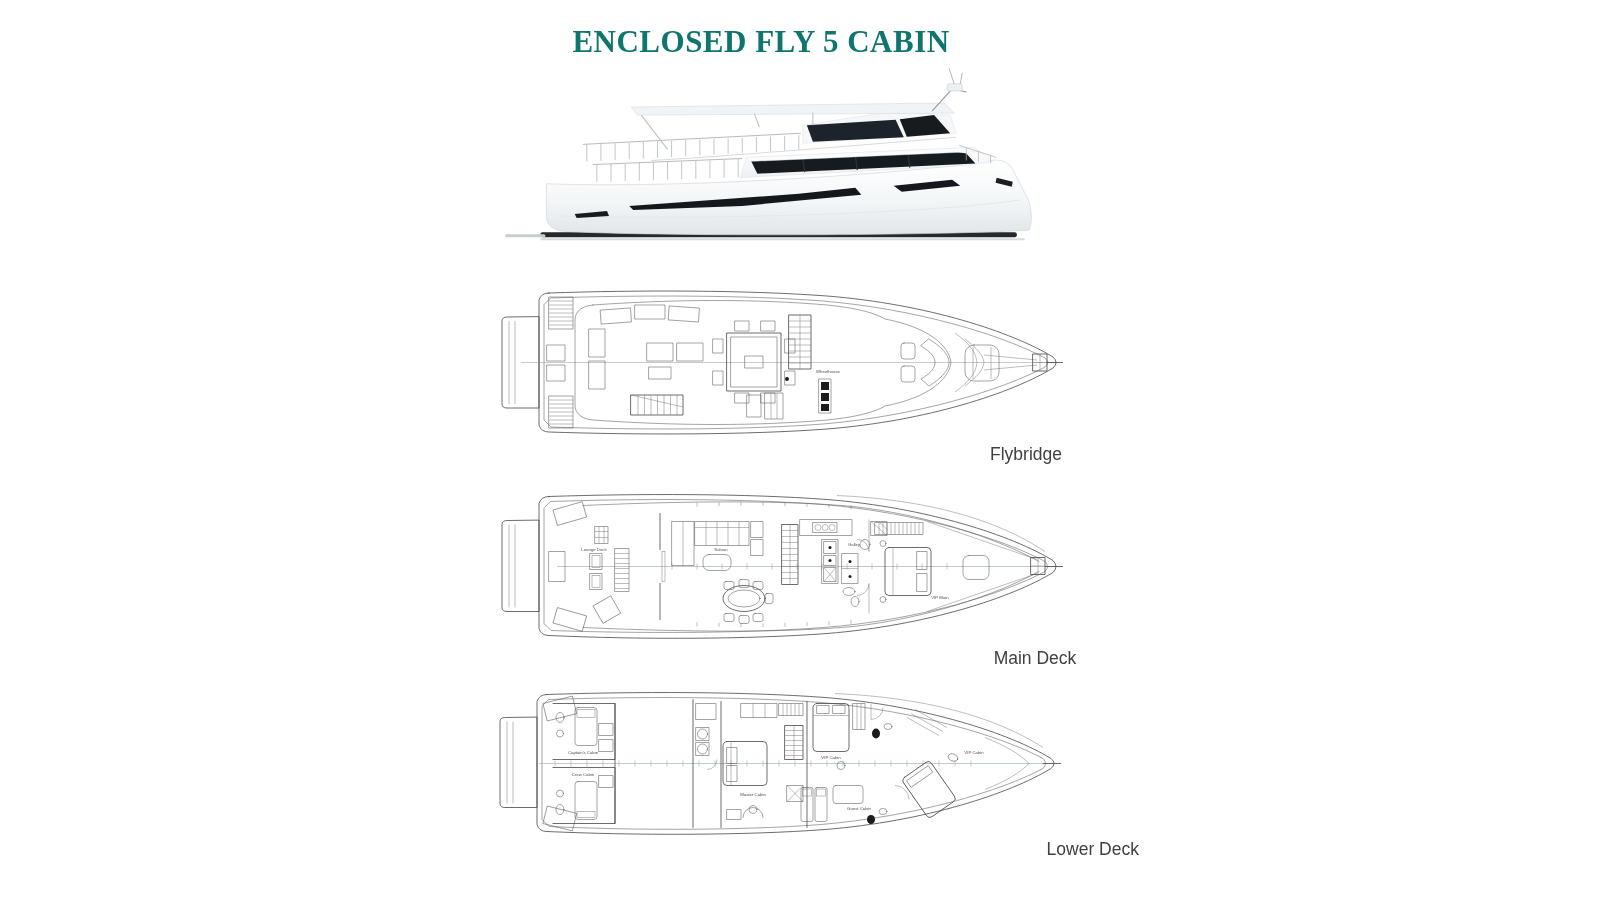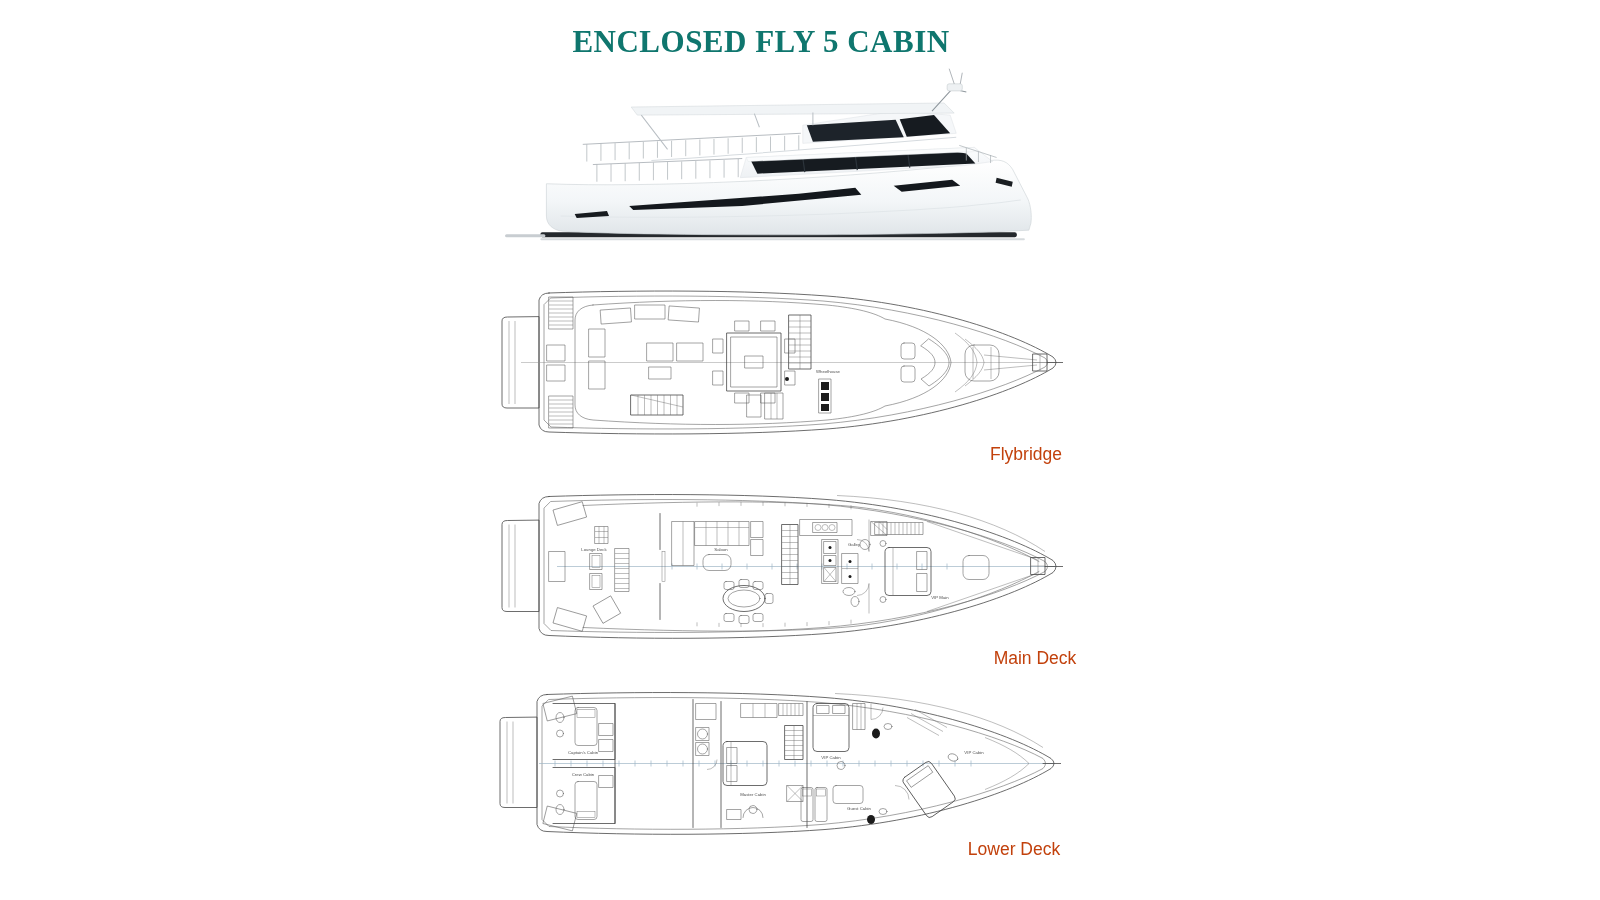--- a/index.html
+++ b/index.html
@@ -6,24 +6,24 @@
   .page{position:relative;width:1600px;height:900px;background:#ffffff;overflow:hidden;
         font-family:"Liberation Sans",sans-serif;}
   .title{position:absolute;top:24px;left:0;width:1522px;text-align:center;
          font-family:"Liberation Serif",serif;font-weight:700;font-size:31px;
          letter-spacing:.5px;color:#0f766e;margin:0;}
   .profile{position:absolute;left:500px;top:64px;width:540px;height:188px;}
   .deck{position:absolute;}
   .deck-fly{left:497px;top:287px;width:566px;height:152px;}
   .deck-main{left:497px;top:491px;width:566px;height:151px;}
   .deck-lower{left:495px;top:689px;width:566px;height:149px;}
-  .deck-label{position:absolute;width:250px;text-align:center;font-size:17.5px;color:#c2410c;}
+  .deck-label{position:absolute;width:250px;text-align:center;font-size:17.5px;color:#404040;}
   .label-fly{left:901px;top:444px;}
   .label-main{left:910px;top:648px;}
-  .label-lower{left:889px;top:839px;}
+  .label-lower{left:889px;top:839px;text-align:right;}
   svg{display:block;width:100%;height:100%;}
   .pl{fill:none;stroke:#474747;stroke-width:.8;stroke-linejoin:round;stroke-linecap:round;}
   .pt{fill:none;stroke:#5a5a5a;stroke-width:.55;stroke-linejoin:round;stroke-linecap:round;}
   .p2{fill:none;stroke:#6e6e6e;stroke-width:.45;}
   .dk{fill:#1c1c1c;stroke:none;}
   .cl{stroke:#9fb6c6;stroke-width:.7;fill:none;}
   .clg{stroke:#8a8a8a;stroke-width:.45;fill:none;}
   .rm{font-family:"Liberation Sans",sans-serif;font-size:4.3px;fill:#4d4d4d;text-anchor:middle;}
 </style>
 </head>

